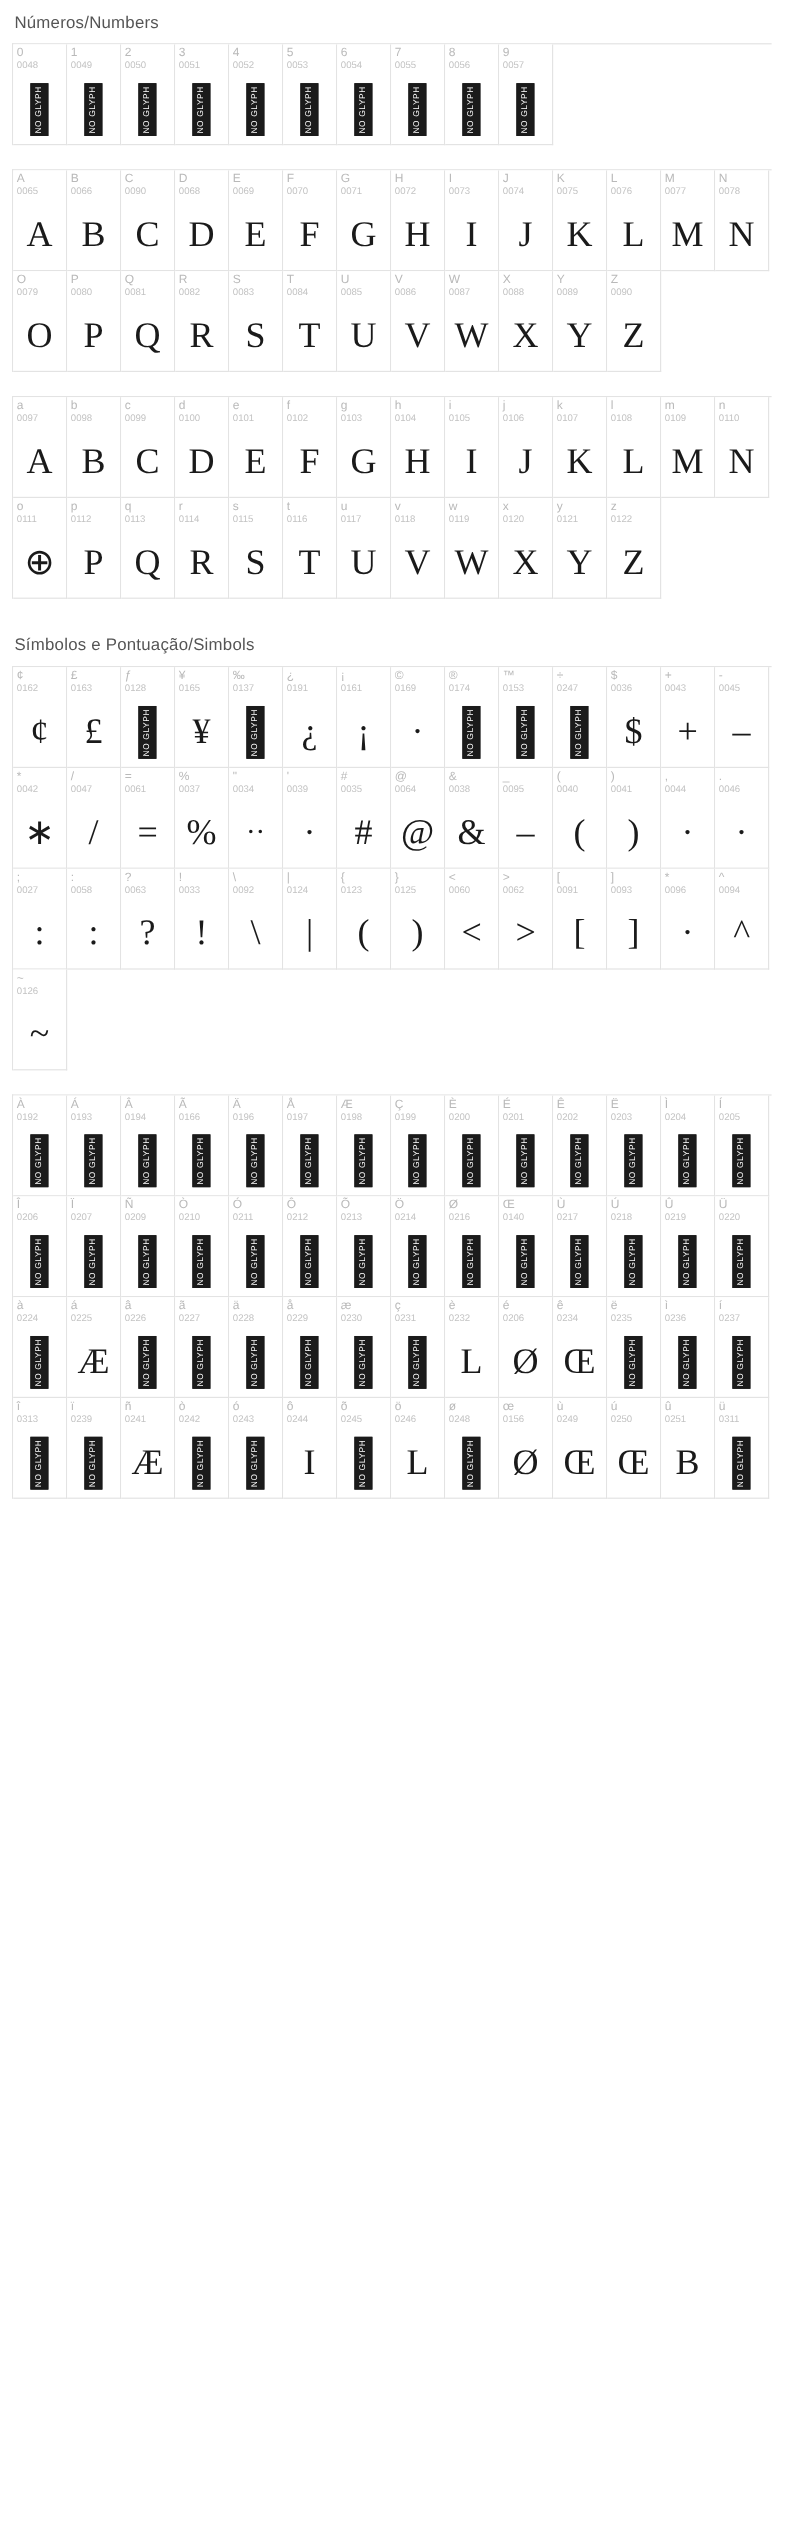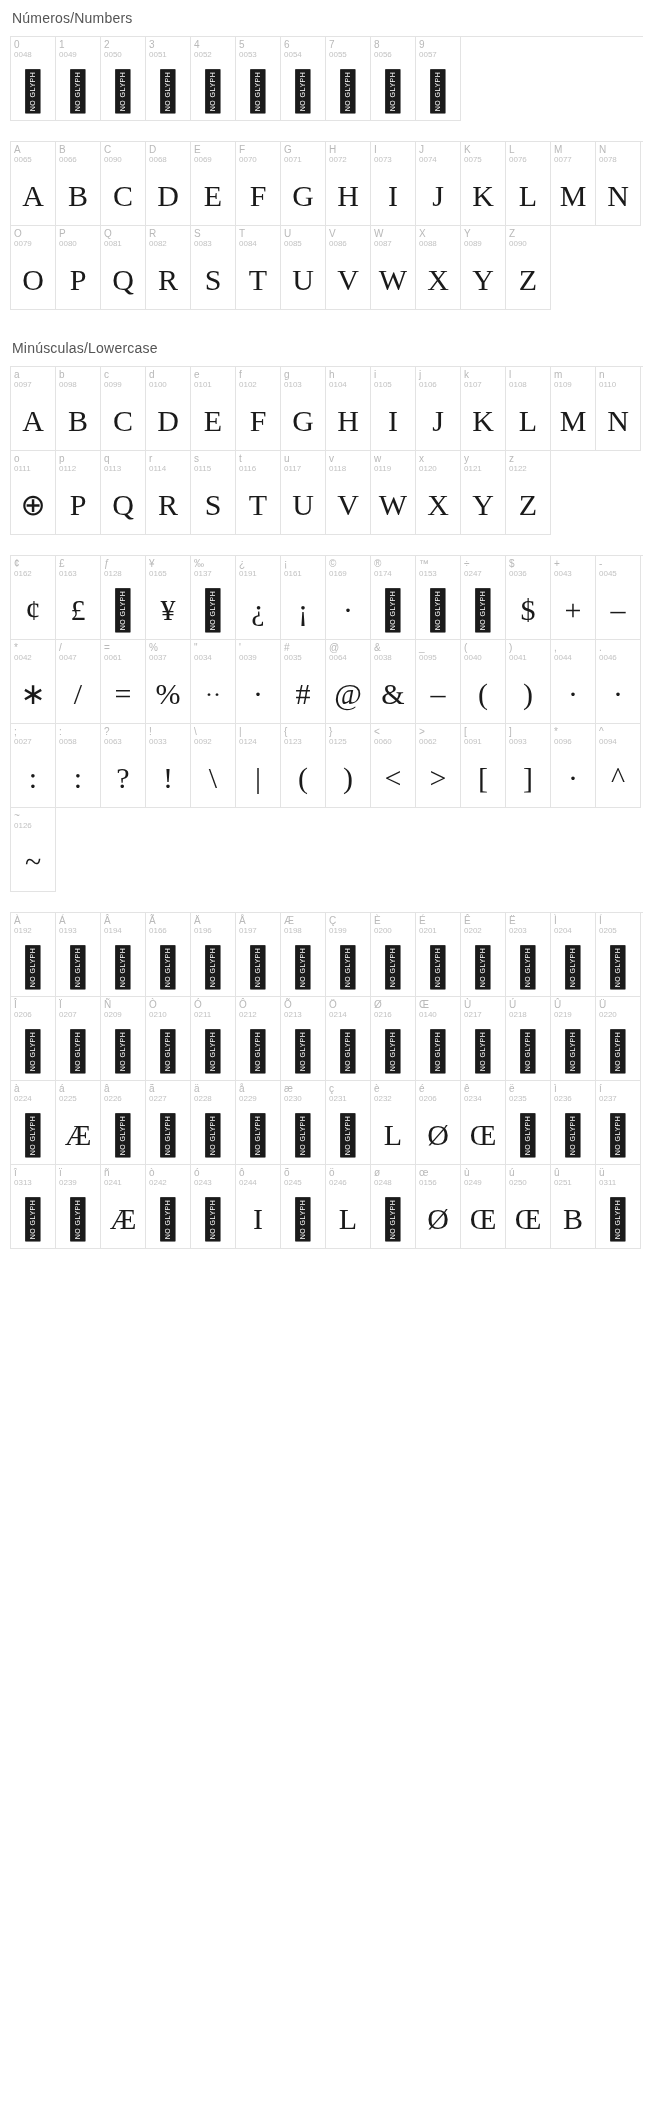--- a/index.html
+++ b/index.html
@@ -311,21 +311,20 @@
           </div>
           <div class="cell">
             <div class="ch">Z</div>
             <div class="code">0090</div>
             <div class="glyph">Z</div>
           </div>
         </div>
         <div class="spacer"></div>
       </div>
       <div class="section">
-        <div class="section-title">Minúsculas/Lowercase</div>
         <div class="grid">
           <div class="cell">
             <div class="ch">a</div>
             <div class="code">0097</div>
             <div class="glyph">A</div>
           </div>
           <div class="cell">
             <div class="ch">b</div>
             <div class="code">0098</div>
             <div class="glyph">B</div>
@@ -447,20 +446,21 @@
           </div>
           <div class="cell">
             <div class="ch">z</div>
             <div class="code">0122</div>
             <div class="glyph">Z</div>
           </div>
         </div>
         <div class="spacer"></div>
       </div>
       <div class="section">
+        <div class="section-title">Símbolos e Pontuação/Simbols</div>
         <div class="grid">
           <div class="cell">
             <div class="ch">¢</div>
             <div class="code">0162</div>
             <div class="glyph">¢</div>
           </div>
           <div class="cell">
             <div class="ch">£</div>
             <div class="code">0163</div>
             <div class="glyph">£</div>

